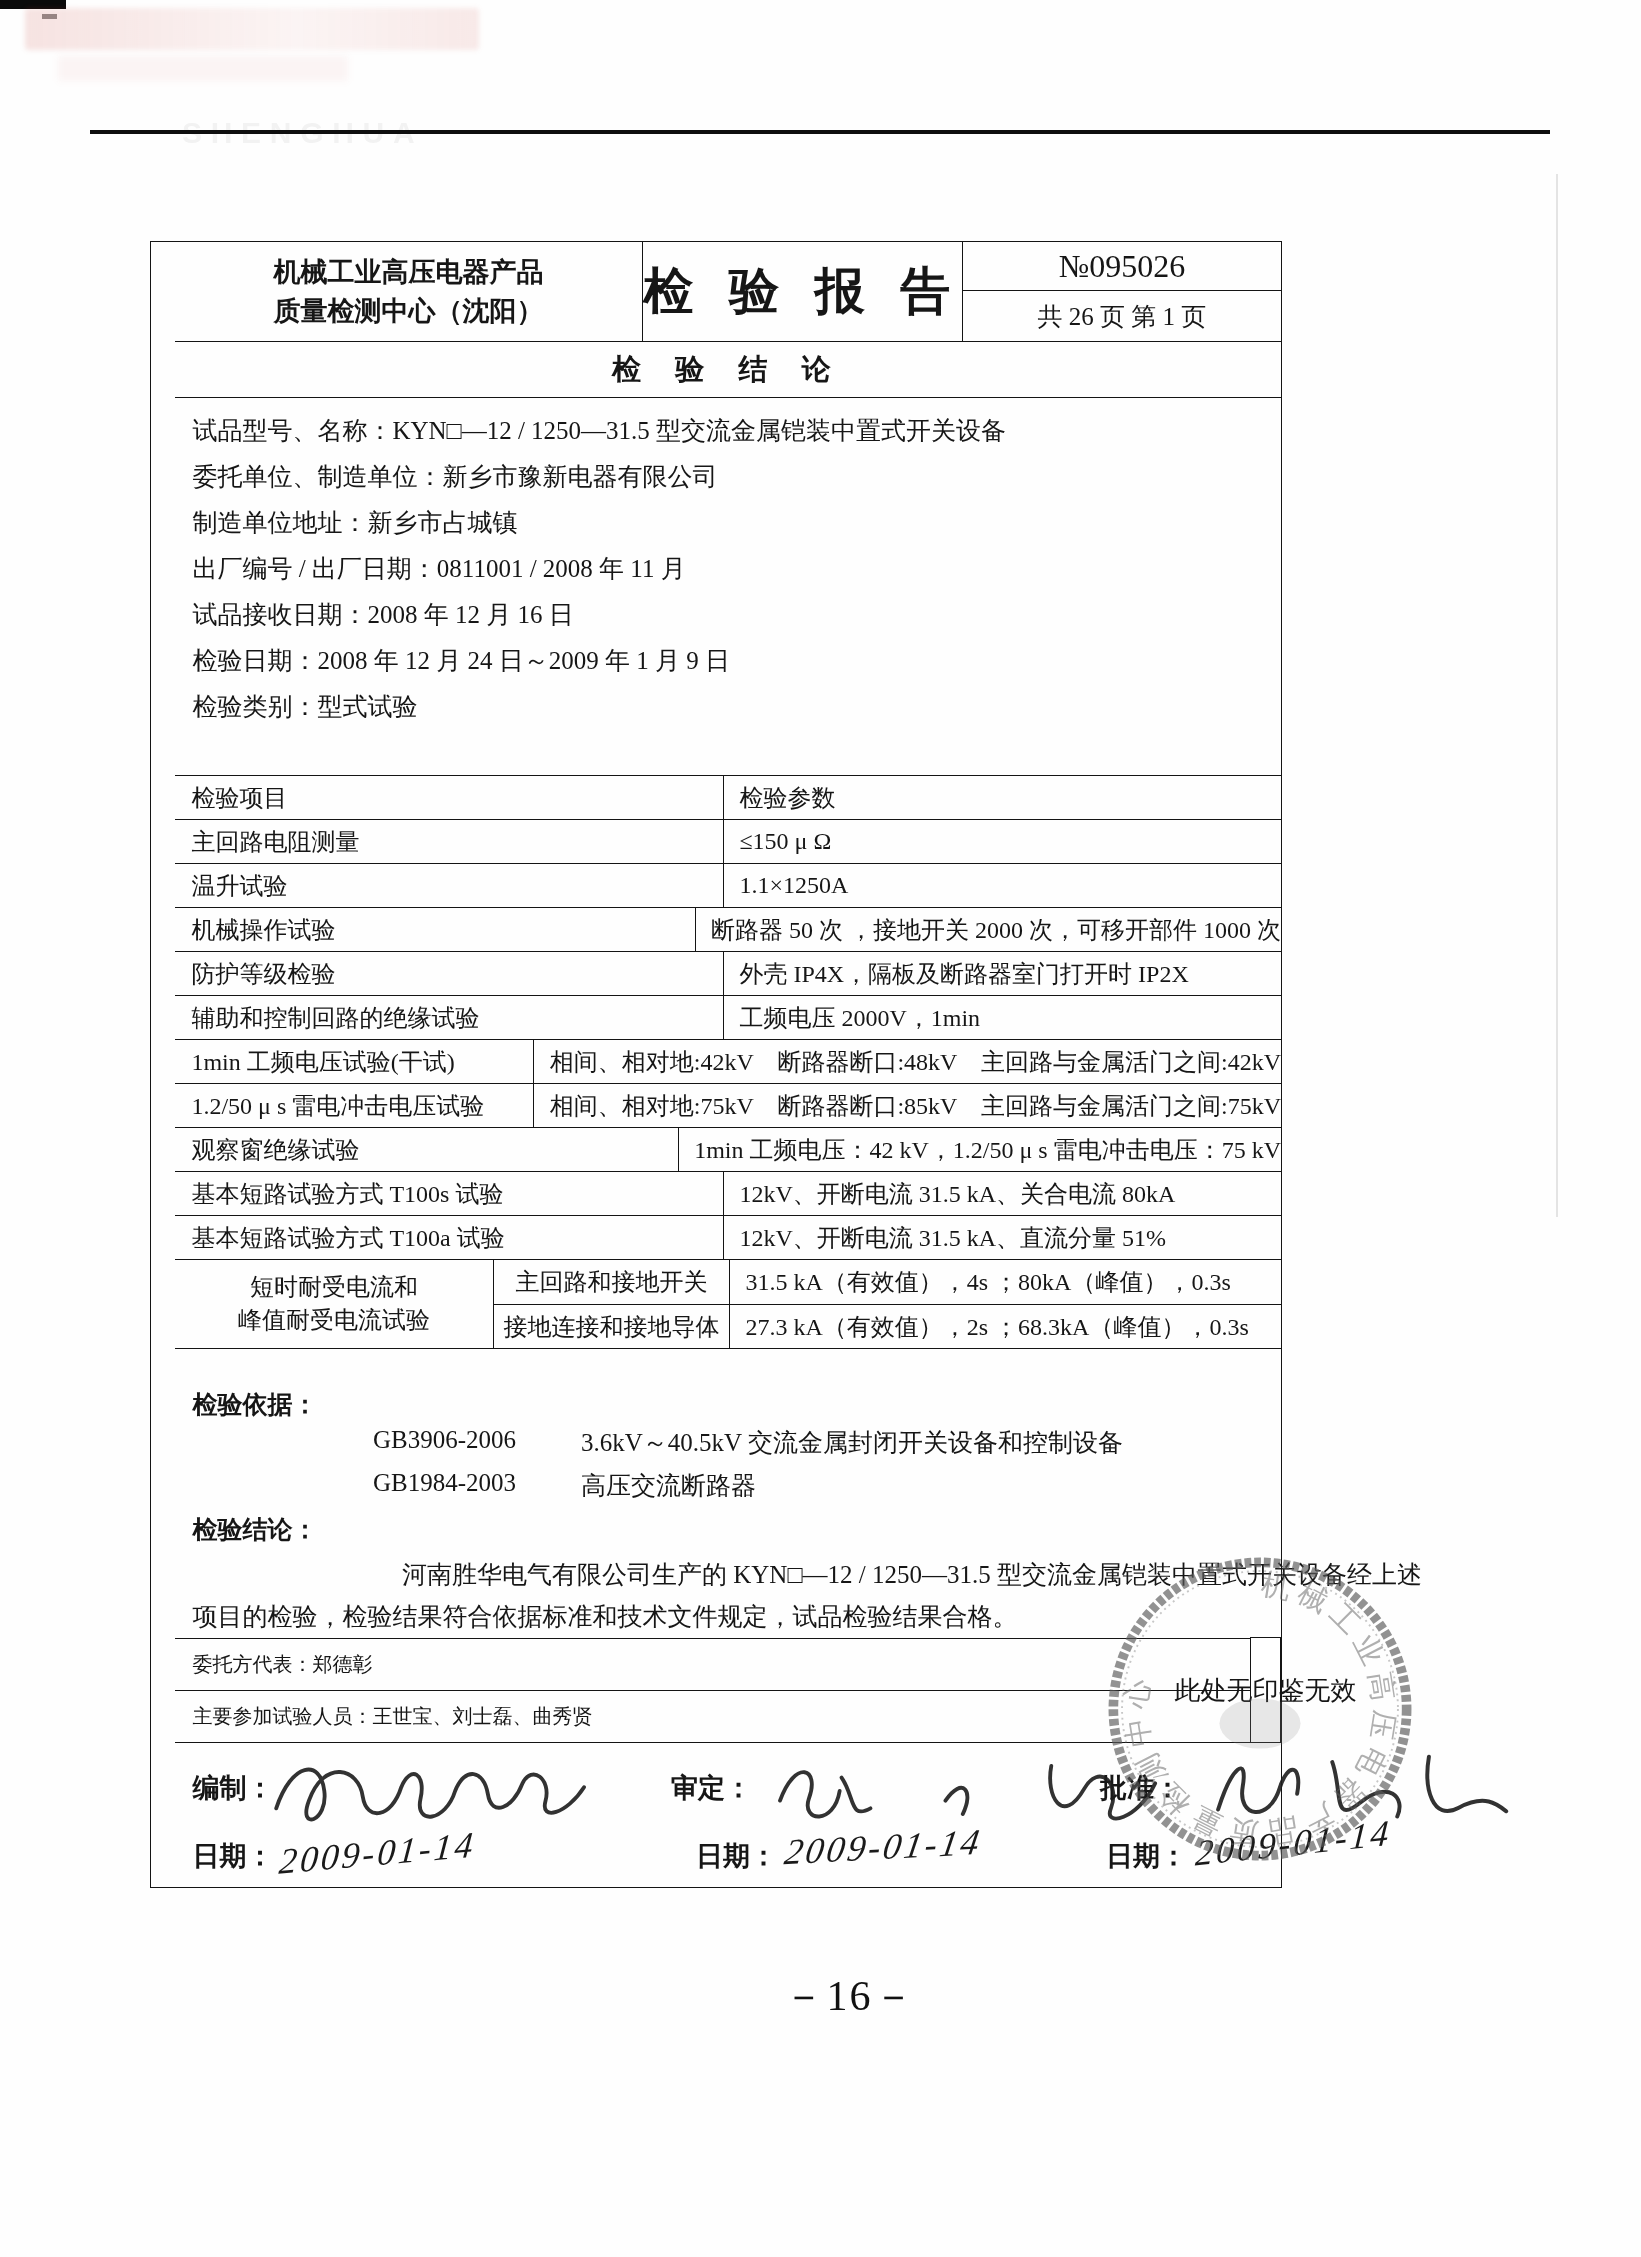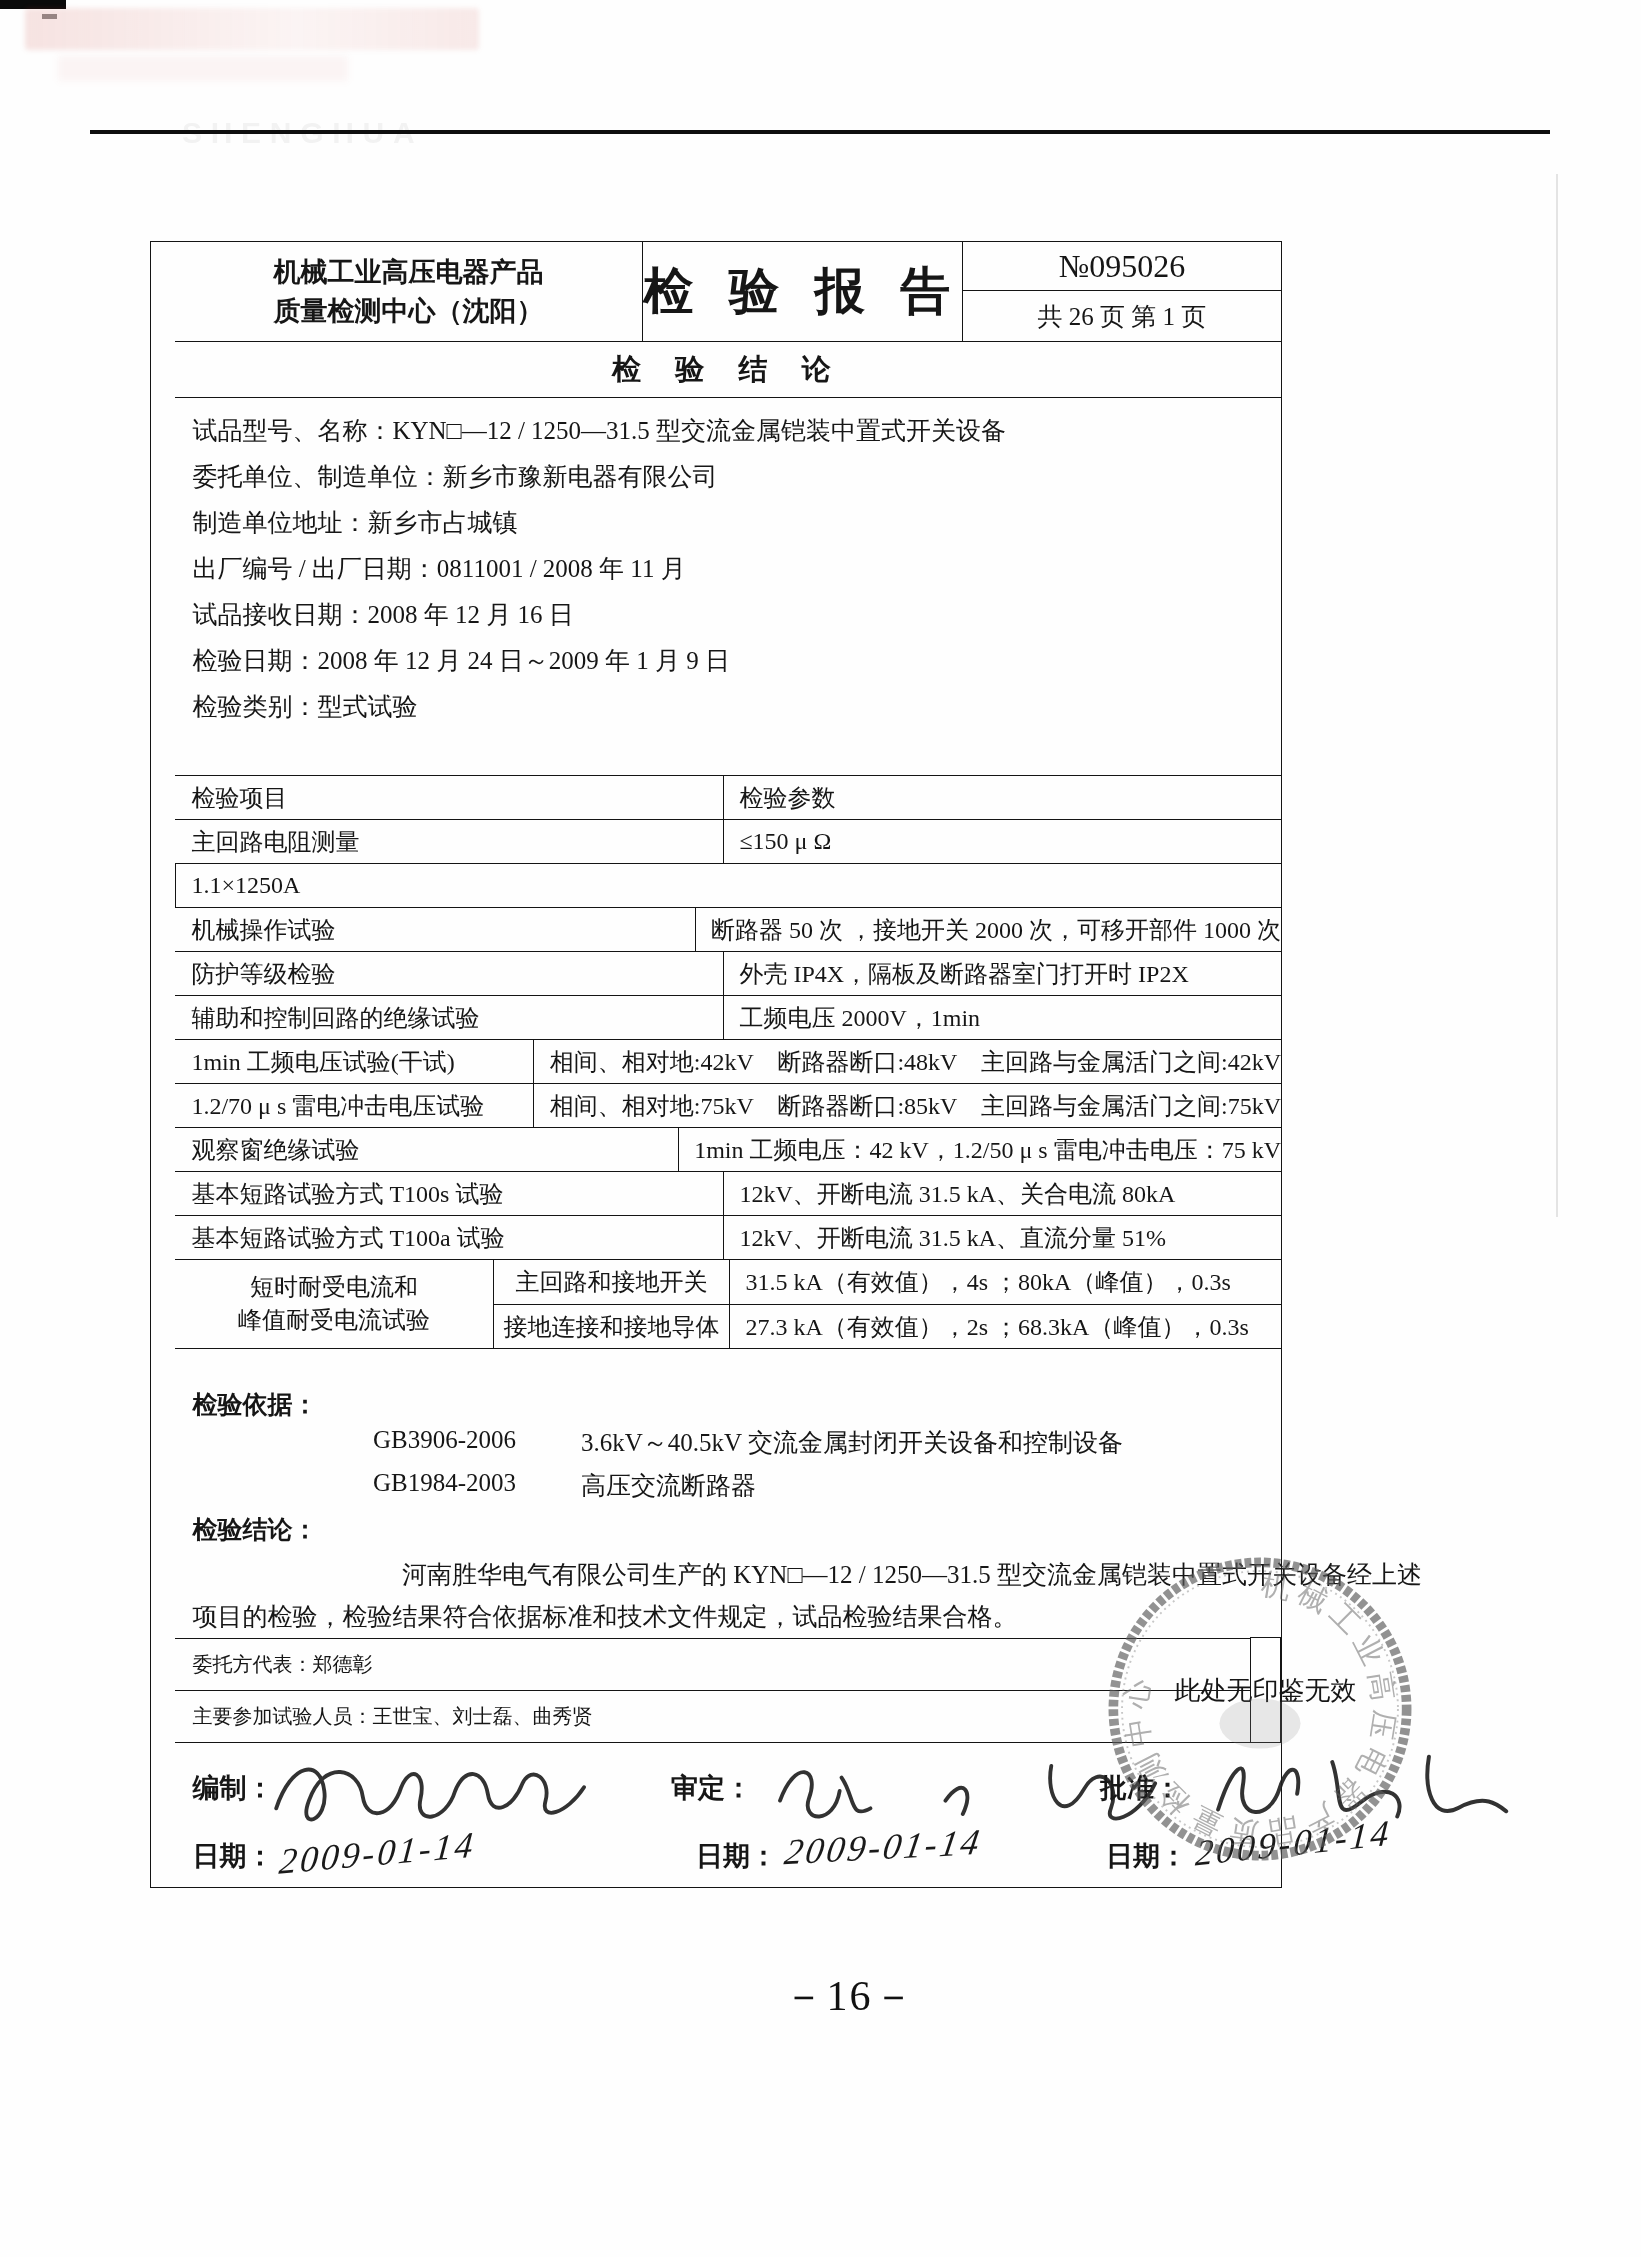--- a/index.html
+++ b/index.html
@@ -130,40 +130,41 @@
 
   <div class="trow">
     <div class="tc-item">检验项目</div>
     <div class="tc-param">检验参数</div>
   </div>
   <div class="trow">
     <div class="tc-item">主回路电阻测量</div>
     <div class="tc-param">≤150 μ Ω</div>
   </div>
   <div class="trow">
+    <div class="tc-item">温升试验</div>
     <div class="tc-param">1.1×1250A</div>
   </div>
   <div class="trow">
     <div class="tc-item">机械操作试验</div>
     <div class="tc-param">断路器 50 次 ，接地开关 2000 次，可移开部件 1000 次</div>
   </div>
   <div class="trow">
     <div class="tc-item">防护等级检验</div>
     <div class="tc-param">外壳 IP4X，隔板及断路器室门打开时 IP2X</div>
   </div>
   <div class="trow">
     <div class="tc-item">辅助和控制回路的绝缘试验</div>
     <div class="tc-param">工频电压 2000V，1min</div>
   </div>
   <div class="trow">
     <div class="tc-item">1min 工频电压试验(干试)</div>
     <div class="tc-param">相间、相对地:42kV　断路器断口:48kV　主回路与金属活门之间:42kV</div>
   </div>
   <div class="trow">
-    <div class="tc-item">1.2/70 μ s 雷电冲击电压试验</div>
+    <div class="tc-item">1.2/50 μ s 雷电冲击电压试验</div>
     <div class="tc-param">相间、相对地:75kV　断路器断口:85kV　主回路与金属活门之间:75kV</div>
   </div>
   <div class="trow">
     <div class="tc-item">观察窗绝缘试验</div>
     <div class="tc-param">1min 工频电压：42 kV，1.2/50 μ s 雷电冲击电压：75 kV</div>
   </div>
   <div class="trow">
     <div class="tc-item">基本短路试验方式 T100s 试验</div>
     <div class="tc-param">12kV、开断电流 31.5 kA、关合电流 80kA</div>
   </div>

